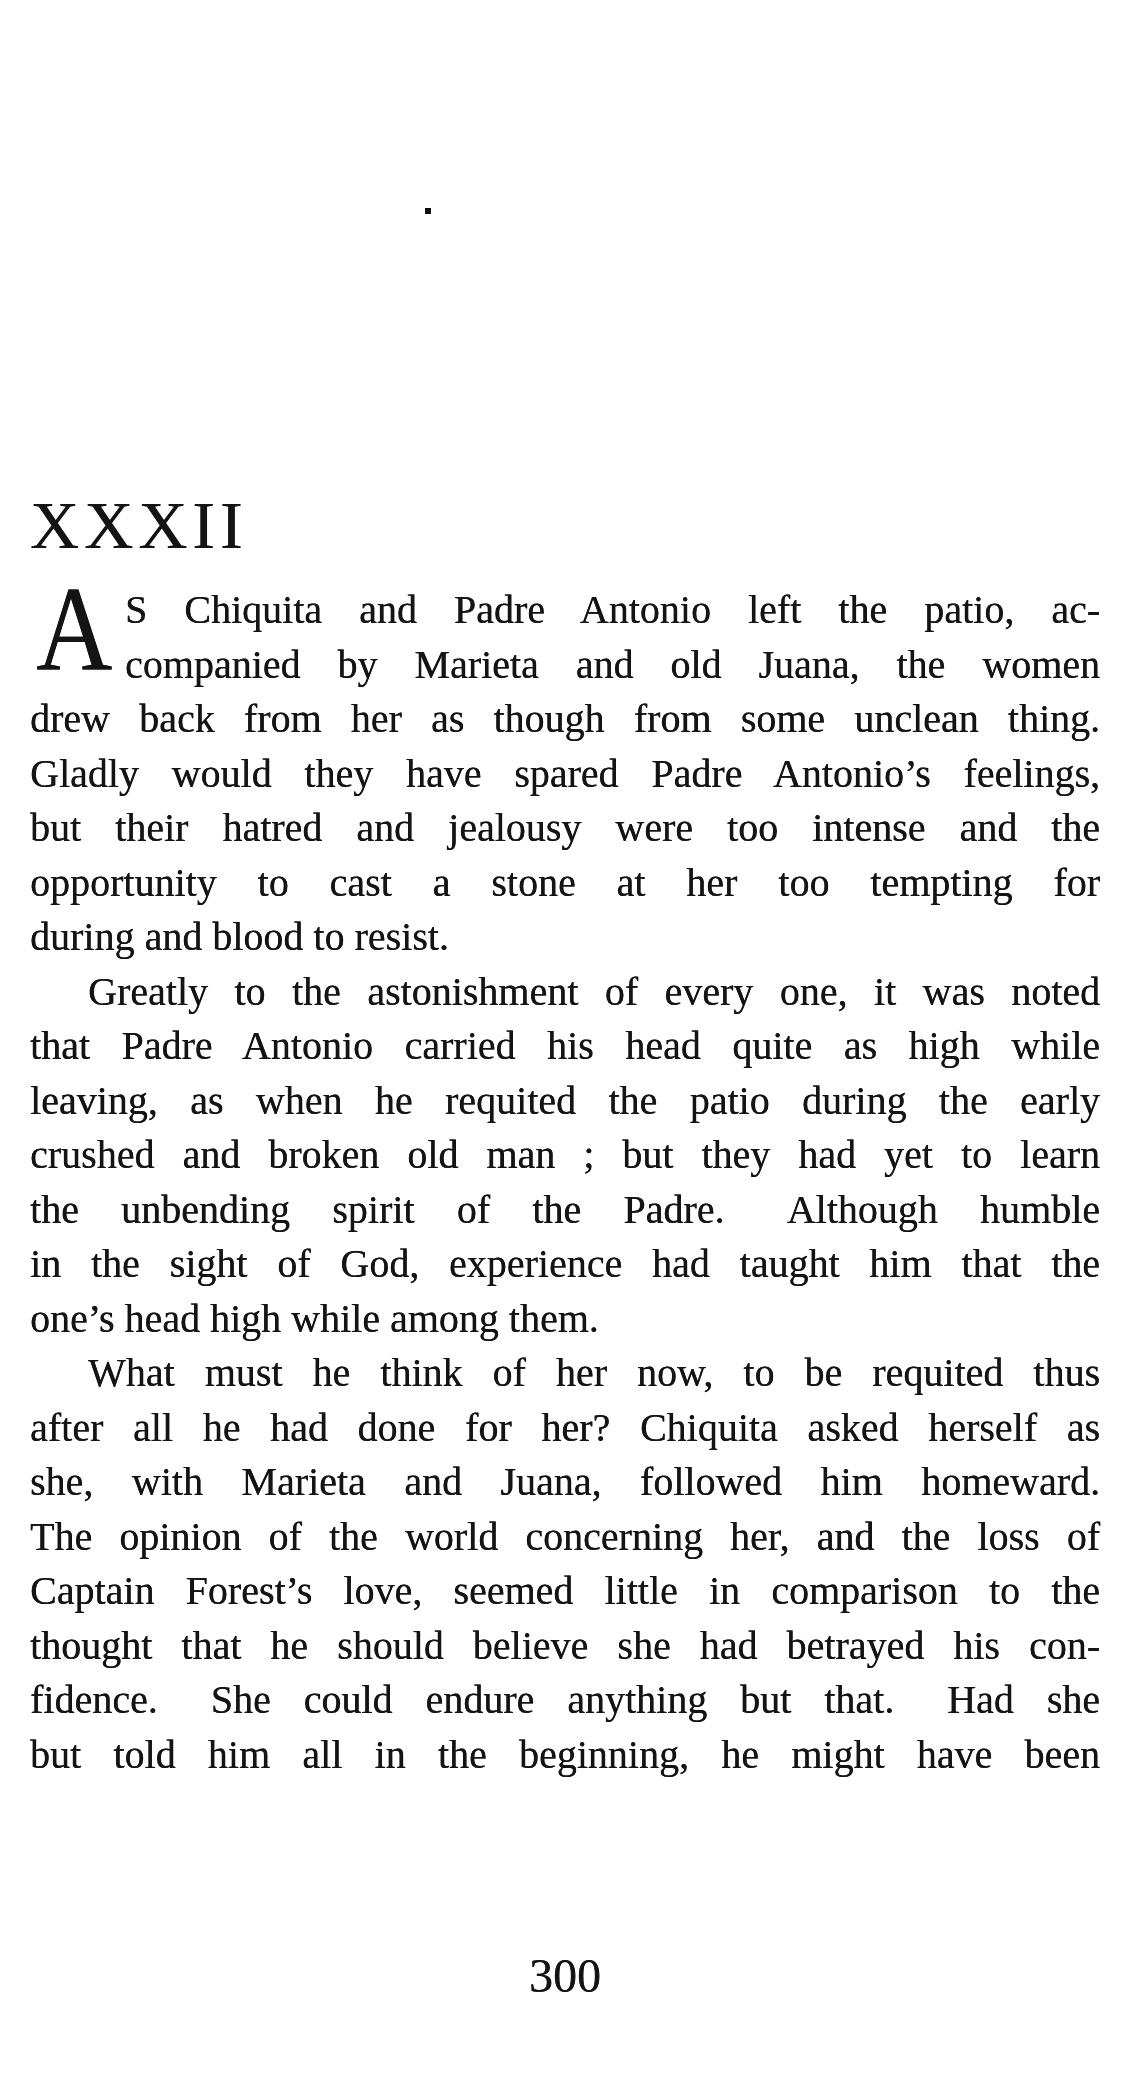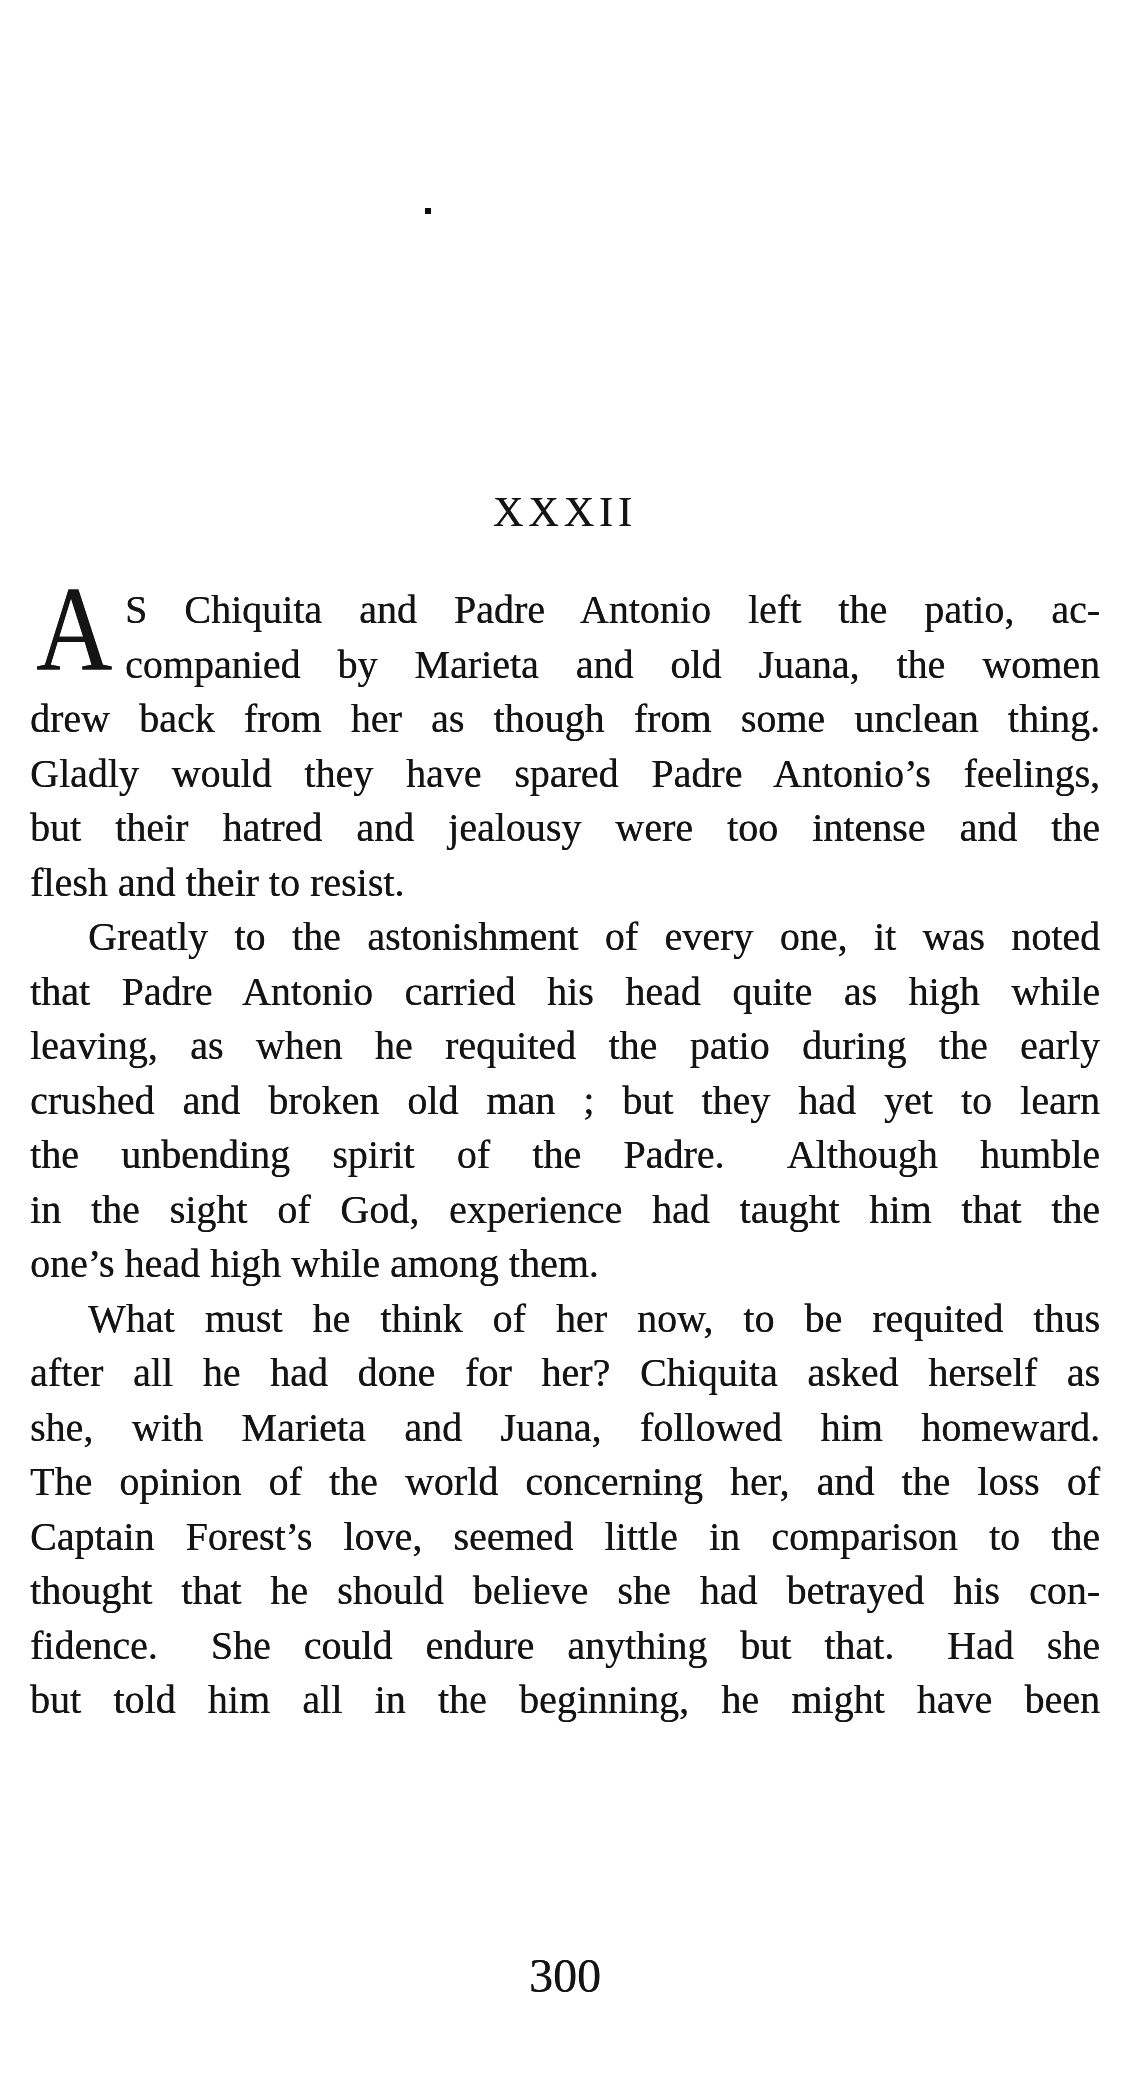--- a/index.html
+++ b/index.html
@@ -9,22 +9,21 @@
     background:#ffffff;
     color:#141414;
     font-family:"Liberation Serif","DejaVu Serif",serif;
     overflow:hidden;
   }
   .speck{
     position:absolute;left:425px;top:208px;width:6px;height:6px;background:#0b0b0b;
   }
   .heading{
     position:absolute;top:491px;left:30px;width:1070px;
-    text-align:center;
-    font-size:42px;line-height:1;letter-spacing:5px;
+    font-size:68px;line-height:1;letter-spacing:5px;
     text-shadow:0.3px 0 0 currentColor;
   }
   .body-text{
     position:absolute;left:30px;top:583px;width:1070px;
     font-size:40px;line-height:54.5px;
     text-shadow:0.3px 0 0 currentColor;
   }
   .para{position:relative;}
   .line{
     text-align:justify;
@@ -54,21 +53,22 @@
   <div class="speck"></div>
   <div class="heading">XXXII</div>
   <div class="body-text">
       <div class="para">
         <span class="dropcap">A</span>
         <div class="line drop"><span>S Chiquita and Padre Antonio left the </span><span class="it">patio</span><span>, ac-</span></div>
         <div class="line drop"><span>companied by Marieta and old Juana, the women</span></div>
         <div class="line"><span>drew back from her as though from some unclean thing.</span></div>
         <div class="line"><span>Gladly would they have spared Padre Antonio’s feelings,</span></div>
         <div class="line"><span>but their hatred and jealousy were too intense and the</span></div>
-        <div class="line end"><span>flesh and their to resist.</span></div>
+        <div class="line"><span>opportunity to cast a stone at her too tempting for</span></div>
+        <div class="line end"><span>during and blood to resist.</span></div>
       </div>
       <div class="para">
         <div class="line indent"><span>Greatly to the astonishment of every one, it was noted</span></div>
         <div class="line"><span>that Padre Antonio carried his head quite as high while</span></div>
         <div class="line"><span>leaving, as when he requited the </span><span class="it">patio</span><span> during the early</span></div>
         <div class="line"><span>crushed and broken old man ; but they had yet to learn</span></div>
         <div class="line"><span>the unbending spirit of the Padre.  Although humble</span></div>
         <div class="line"><span>in the sight of God, experience had taught him that the</span></div>
         <div class="line end"><span>one’s head high while among them.</span></div>
       </div>

